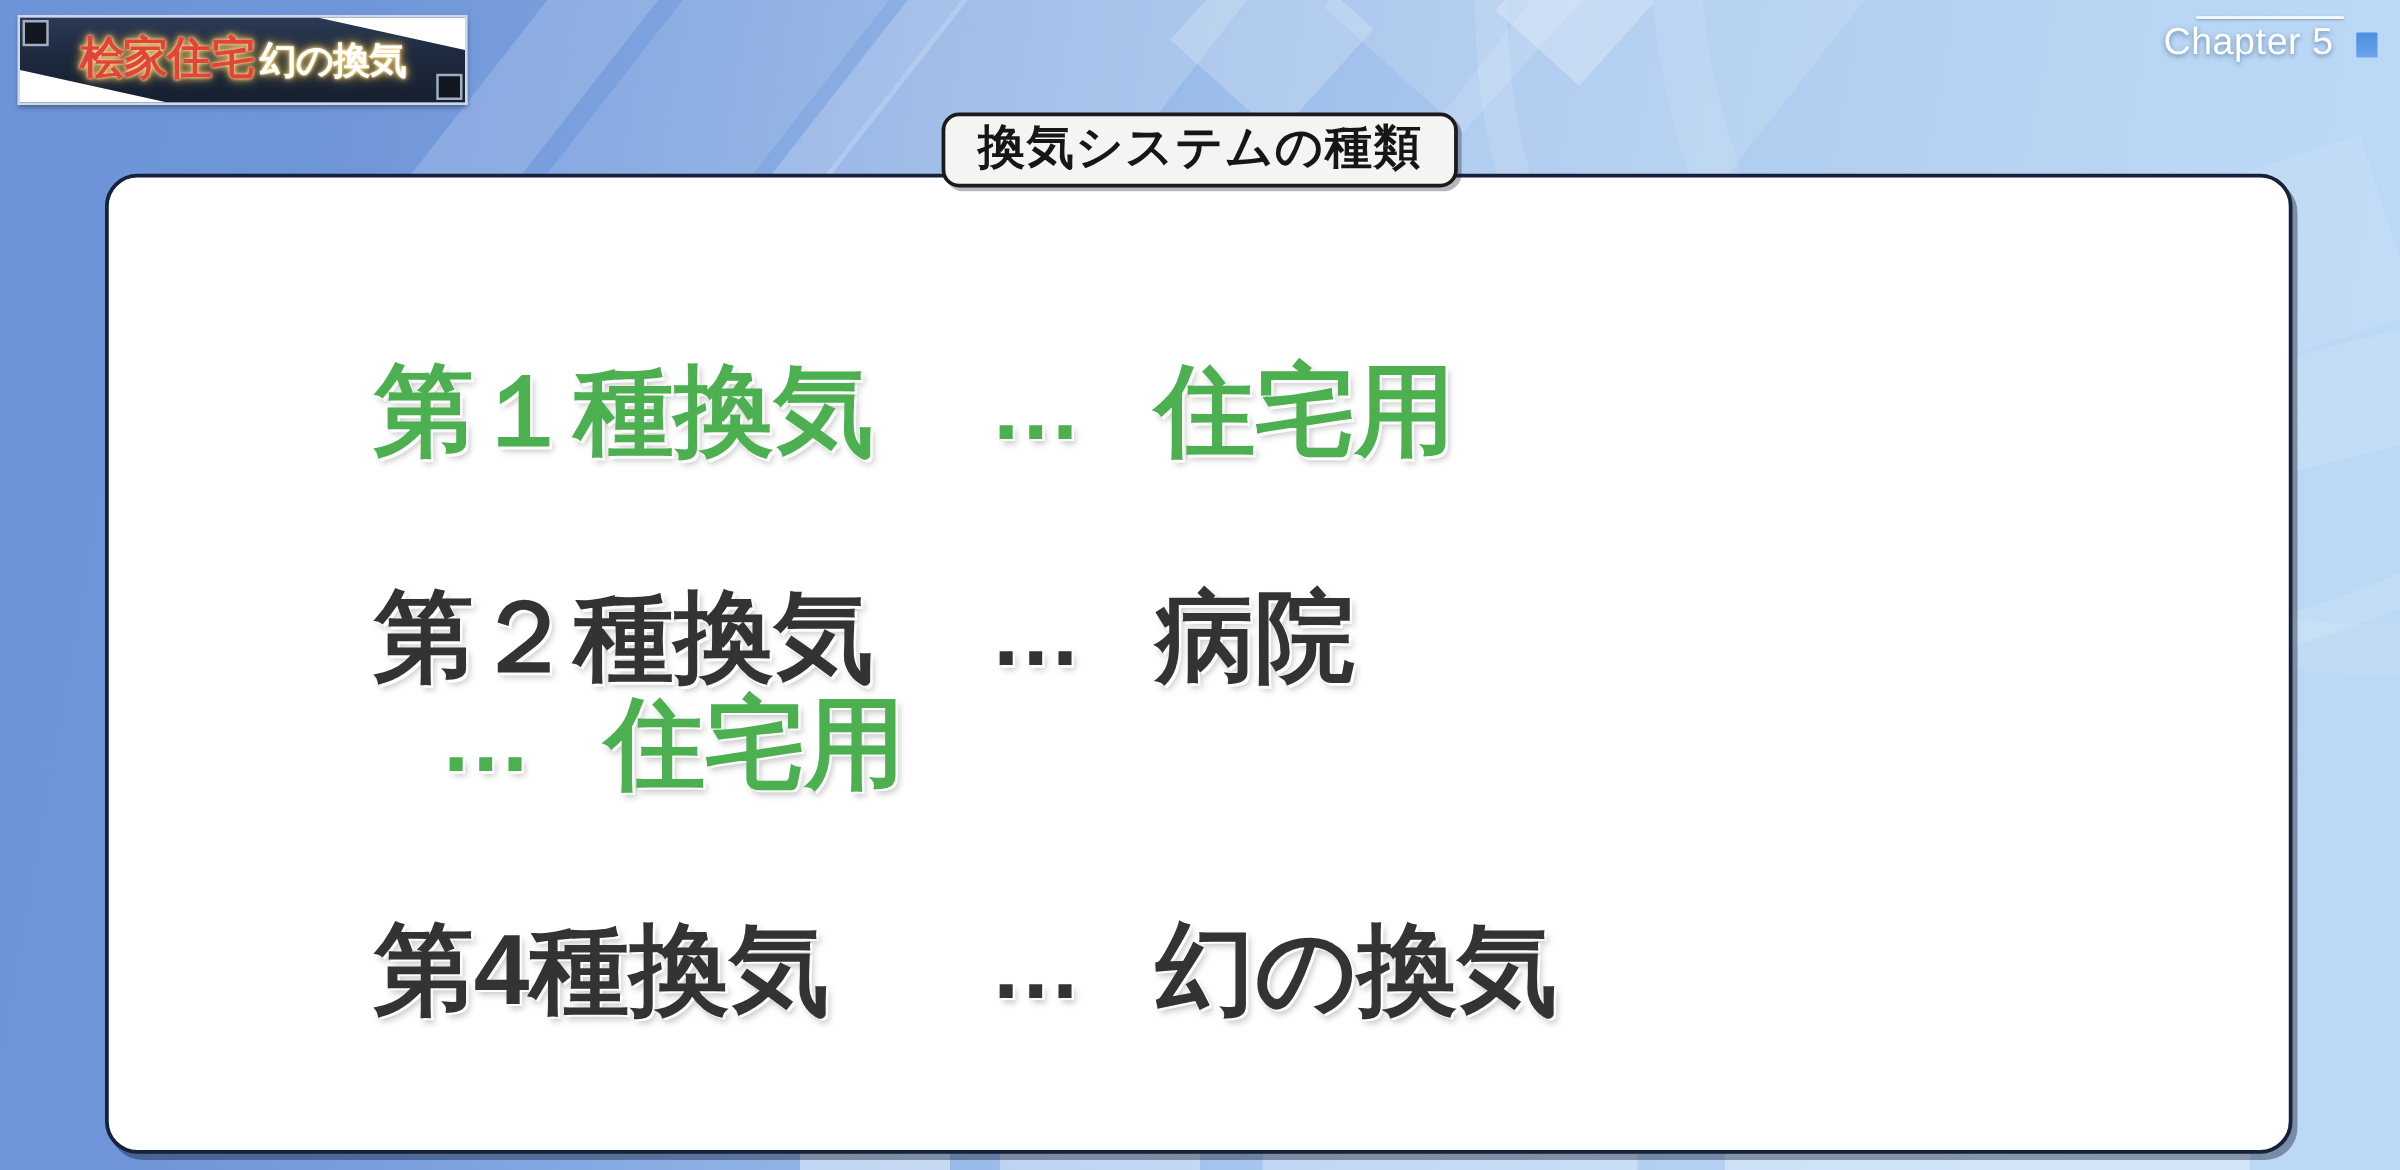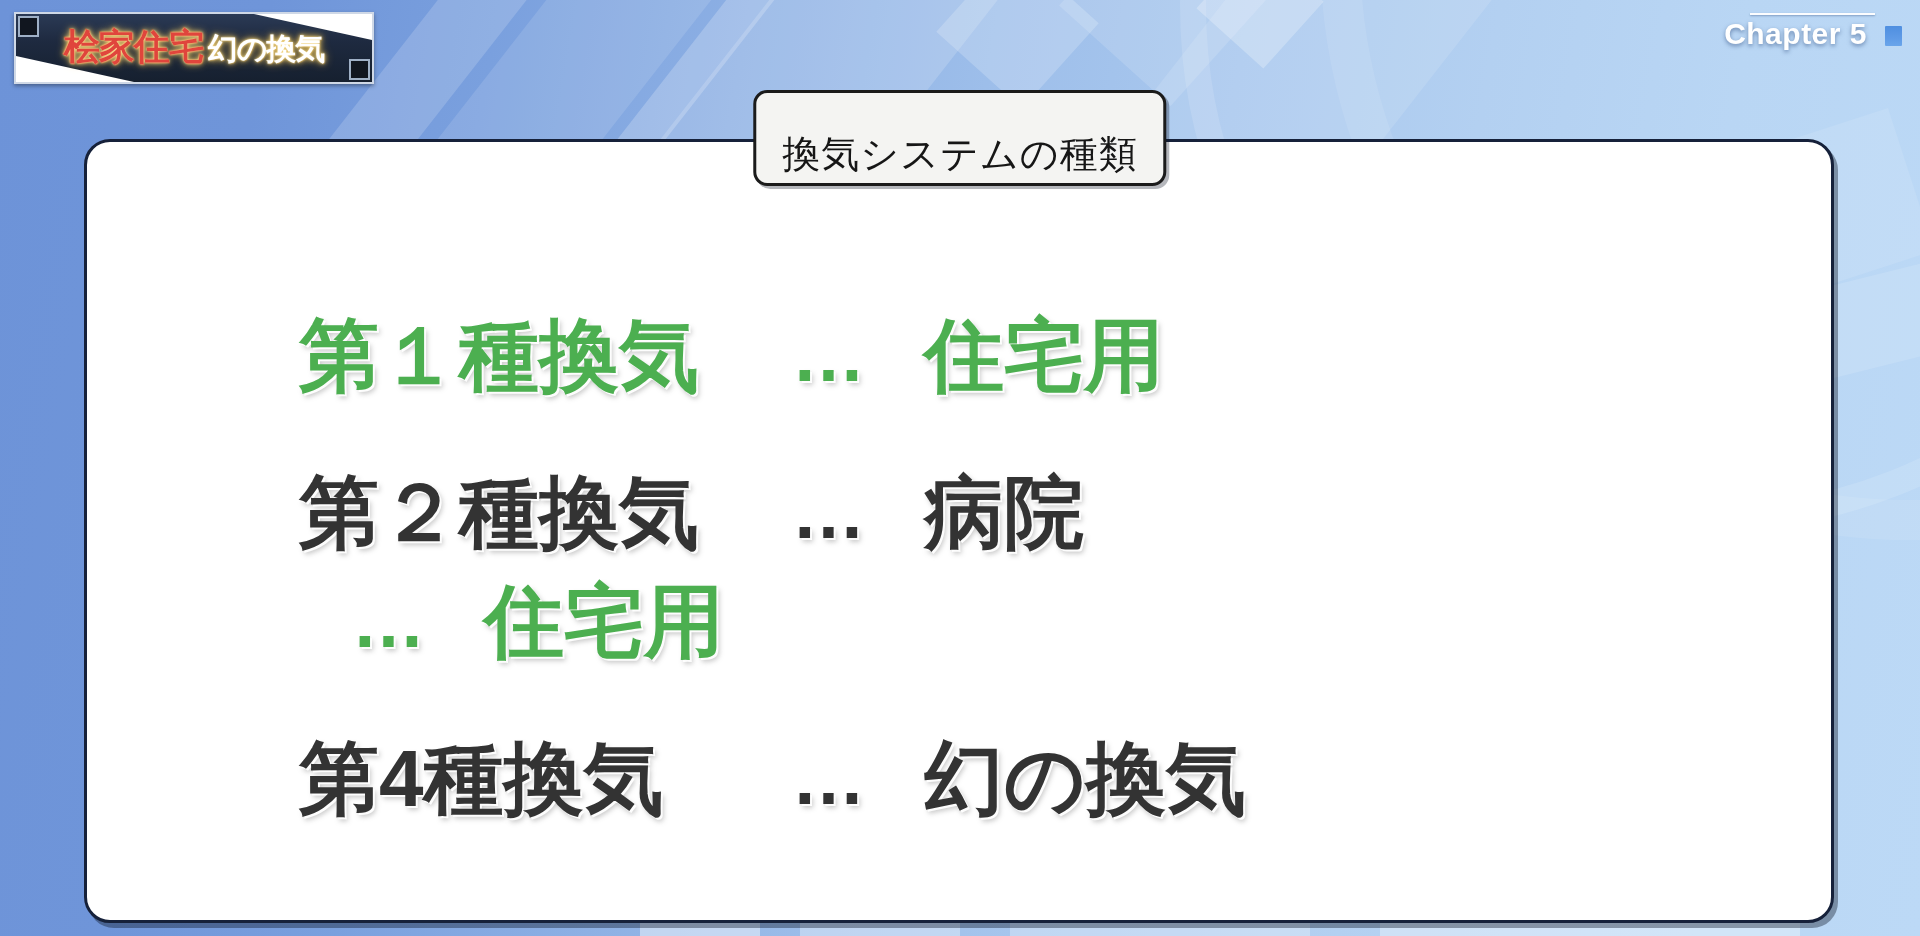--- a/index.html
+++ b/index.html
@@ -120,21 +120,21 @@
   }
   #chapter .ch-rule {
     height:2px;
     background: rgba(255,255,255,0.95);
     margin: 1px 0 2px 26px;
     box-shadow: 0 1px 2px rgba(40,70,120,0.4);
   }
   #chapter .ch-en {
     color:#ffffff;
     font-size: 30px;
-    font-weight: 700;
+    font-weight: 400;
     line-height: 1.15;
     letter-spacing: 0.5px;
     text-shadow: 0 2px 4px rgba(40,70,120,0.55);
     padding-right: 8px;
   }
   #chapter .ch-bar {
     width: 17px;
     margin: 14px 0 6px 0;
     background: linear-gradient(180deg,#4f8fe0 0%, #5e9ae6 60%, #6aa5ea 100%);
     border-radius: 1px;
@@ -160,43 +160,41 @@
     top: 90px;
     background:#f4f4f2;
     border: 3px solid #1b1b1b;
     border-radius: 14px;
     padding: 6px 26px 10px 26px;
     box-shadow: 3px 3px 0 rgba(10,18,34,0.30);
     z-index: 6;
   }
   #title-pill .t-text {
     font-size: 38px;
-    font-weight: 400;
+    font-weight: 700;
     color:#161616;
     letter-spacing: 1px;
     line-height: 1;
     white-space: nowrap;
-    margin-top: 36px;
   }
 
   
   #rows {
     position:absolute;
     left: 84px; top: 139px;
     width: 1750px; height: 784px;
     box-sizing:border-box;
     padding: 48px 0 0 0;
     display:flex;
     flex-direction:column;
     justify-content: center;
     z-index: 4;
   }
   .row {
     display:flex;
-    align-items:center;
     height: 133px;
     padding-left: 215px;
     box-sizing:border-box;
   }
   .cell {
     font-weight: 900;
     font-size: 80px;
     line-height: 1;
     white-space: nowrap;
     letter-spacing: 0px;

